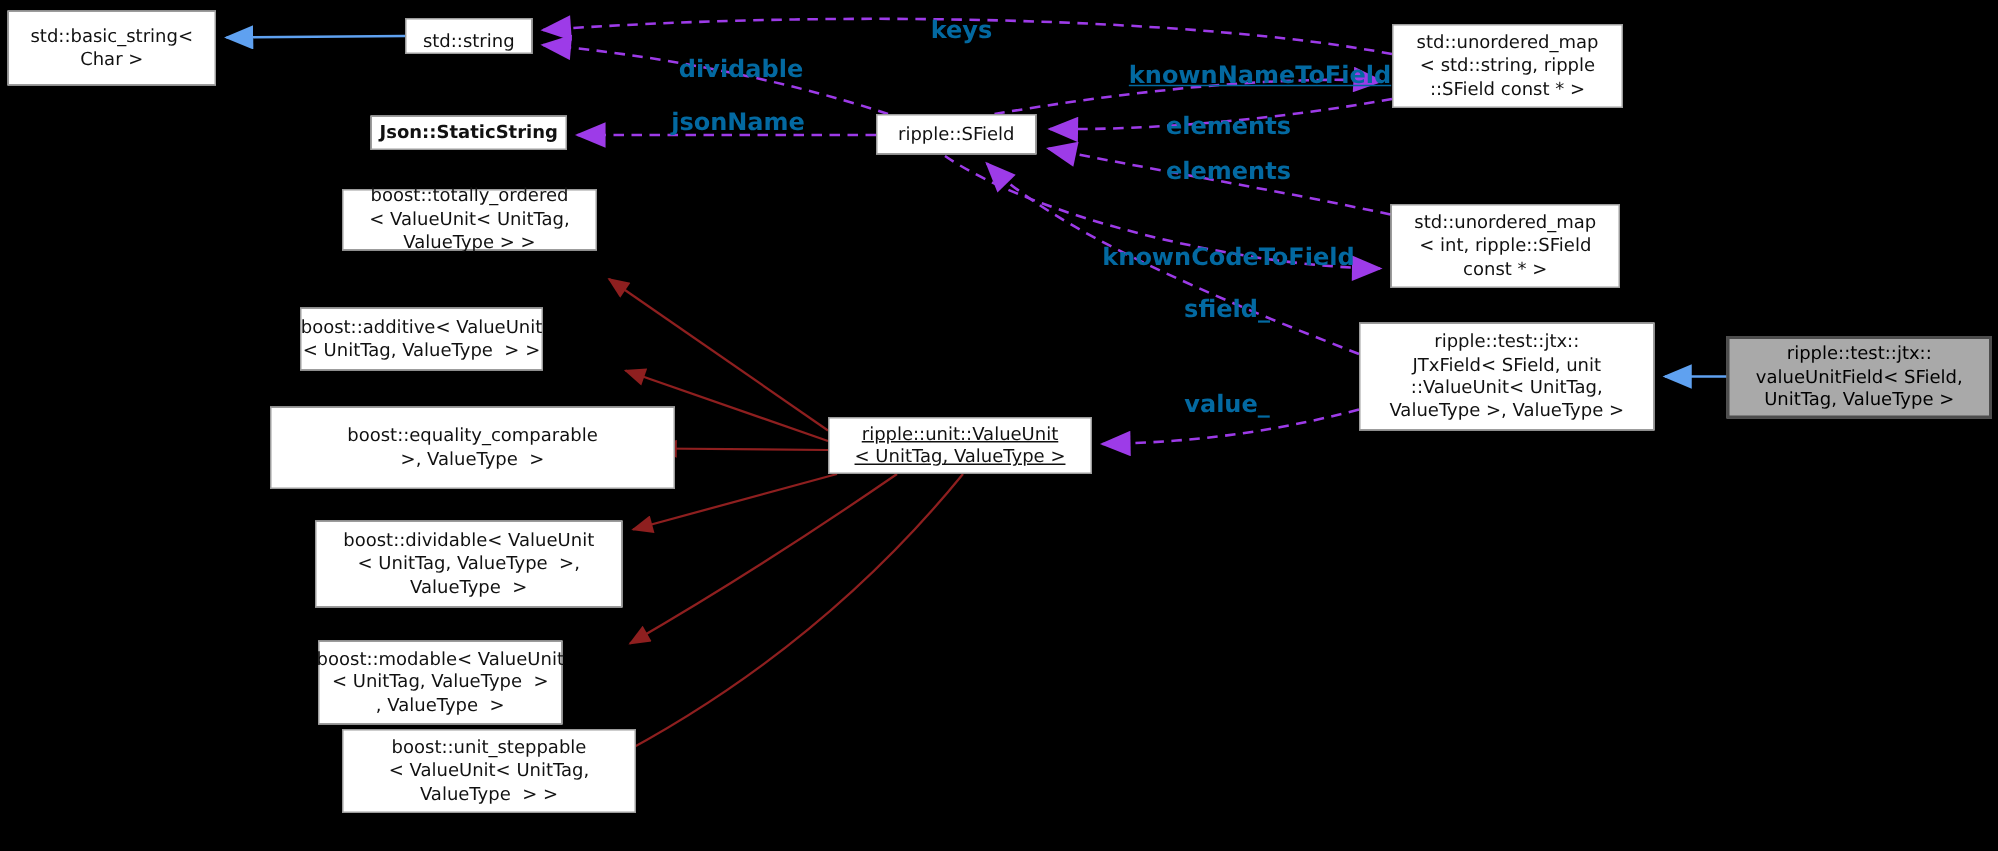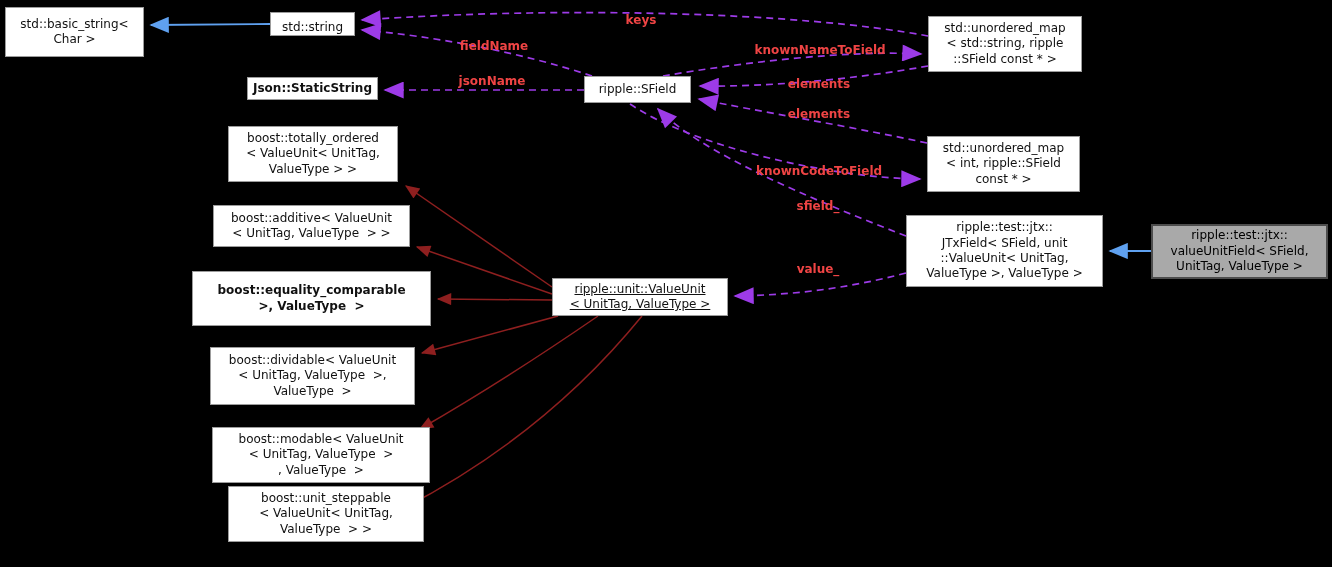--- a/index.html
+++ b/index.html
@@ -25,22 +25,22 @@
     cursor:pointer;
   }
   .node.highlight{
     background:#a9a9a9;
     border:2px solid #4d4d4d;
     color:#000;
   }
   .edge-label{
     position:absolute;
     transform:translate(-50%,-50%);
-    color:#ef4444;
-    font-size:12px;
+    color:#0369a1;
+    font-size:16px;
     font-weight:600;
     white-space:nowrap;
   }
 </style>
 </head>
 <body>
 
 <div class="canvas">
   <svg id="edges-layer" width="1332" height="567" viewBox="0 0 1332 567">
       <defs>
@@ -74,32 +74,32 @@
     </svg>
   <div id="nodes-layer">
       <div class="node" style="left: 5px; top: 7px; width: 139px; height: 50px;"><div>std::basic_string&lt;</div><div>Char &gt;</div></div>
       <div class="node" style="left: 270px; top: 12px; width: 85px; height: 24px; justify-content: flex-end;"><div>std::string</div></div>
       <div class="node" style="left: 247px; top: 77px; width: 131px; height: 23px; font-weight: bold;"><div>Json::StaticString</div></div>
       <div class="node" style="left: 584px; top: 76px; width: 107px; height: 27px;"><div>ripple::SField</div></div>
       <div class="node" style="left: 928px; top: 16px; width: 154px; height: 56px;"><div>std::unordered_map</div><div>&lt; std::string, ripple</div><div>::SField const * &gt;</div></div>
       <div class="node" style="left: 927px; top: 136px; width: 153px; height: 56px;"><div>std::unordered_map</div><div>&lt; int, ripple::SField</div><div>const * &gt;</div></div>
       <div class="node" style="left: 906px; top: 215px; width: 197px; height: 72px;"><div>ripple::test::jtx::</div><div>JTxField&lt; SField, unit</div><div>::ValueUnit&lt; UnitTag,</div><div>ValueType &gt;, ValueType &gt;</div></div>
       <div class="node highlight" style="left: 1151px; top: 224px; width: 177px; height: 55px;"><div>ripple::test::jtx::</div><div>valueUnitField&lt; SField,</div><div>UnitTag, ValueType &gt;</div></div>
-      <div class="node" style="left: 228px; top: 126px; width: 170px; height: 56px;"><div>boost::totally_ordered</div><div>&lt; ValueUnit&lt; UnitTag,</div><div>ValueType &gt; &gt;</div></div>
-      <div class="node" style="left: 213px; top: 205px; width: 197px; height: 42px;"><div>boost::additive&lt; ValueUnit</div><div>&lt; UnitTag, ValueType  &gt; &gt;</div></div>
-      <div class="node" style="left: 192px; top: 271px; width: 239px; height: 55px; font-weight: bold;"><div>boost::equality_comparable</div><div>&gt;, ValueType  &gt;</div></div>
+      <div class="node" style="left: 228px; top: 126px; width: 170px; height: 41px;"><div>boost::totally_ordered</div><div>&lt; ValueUnit&lt; UnitTag,</div><div>ValueType &gt; &gt;</div></div>
+      <div class="node" style="left: 200px; top: 205px; width: 162px; height: 42px;"><div>boost::additive&lt; ValueUnit</div><div>&lt; UnitTag, ValueType  &gt; &gt;</div></div>
+      <div class="node" style="left: 180px; top: 271px; width: 270px; height: 55px;"><div>boost::equality_comparable</div><div>&gt;, ValueType  &gt;</div></div>
       <div class="node" style="left: 210px; top: 347px; width: 205px; height: 58px;"><div>boost::dividable&lt; ValueUnit</div><div>&lt; UnitTag, ValueType  &gt;,</div><div>ValueType  &gt;</div></div>
-      <div class="node" style="left: 212px; top: 427px; width: 218px; height: 56px;"><div>boost::modable&lt; ValueUnit</div><div>&lt; UnitTag, ValueType  &gt;</div><div>, ValueType  &gt;</div></div>
+      <div class="node" style="left: 212px; top: 427px; width: 163px; height: 56px;"><div>boost::modable&lt; ValueUnit</div><div>&lt; UnitTag, ValueType  &gt;</div><div>, ValueType  &gt;</div></div>
       <div class="node" style="left: 228px; top: 486px; width: 196px; height: 56px;"><div>boost::unit_steppable</div><div>&lt; ValueUnit&lt; UnitTag,</div><div>ValueType  &gt; &gt;</div></div>
       <div class="node" style="left: 552px; top: 278px; width: 176px; height: 38px; text-decoration: underline;"><div>ripple::unit::ValueUnit</div><div>&lt; UnitTag, ValueType &gt;</div></div>
     </div>
   <div id="labels-layer">
       <span class="edge-label" style="left: 641px; top: 20px;">keys</span>
-      <span class="edge-label" style="left: 494px; top: 46px;">fieldName</span>
+      <span class="edge-label" style="left: 494px; top: 46px;">dividable</span>
       <span class="edge-label" style="left: 492px; top: 81px;">jsonName</span>
-      <span class="edge-label" style="left: 820px; top: 50px;">knownNameToField</span>
+      <span class="edge-label" style="left: 840px; top: 50px; text-decoration: underline;">knownNameToField</span>
       <span class="edge-label" style="left: 819px; top: 84px;">elements</span>
       <span class="edge-label" style="left: 819px; top: 114px;">elements</span>
       <span class="edge-label" style="left: 819px; top: 171px;">knownCodeToField</span>
       <span class="edge-label" style="left: 818px; top: 206px;">sfield_</span>
       <span class="edge-label" style="left: 818px; top: 269px;">value_</span>
     </div>
 </div>
 
 </body></html>

